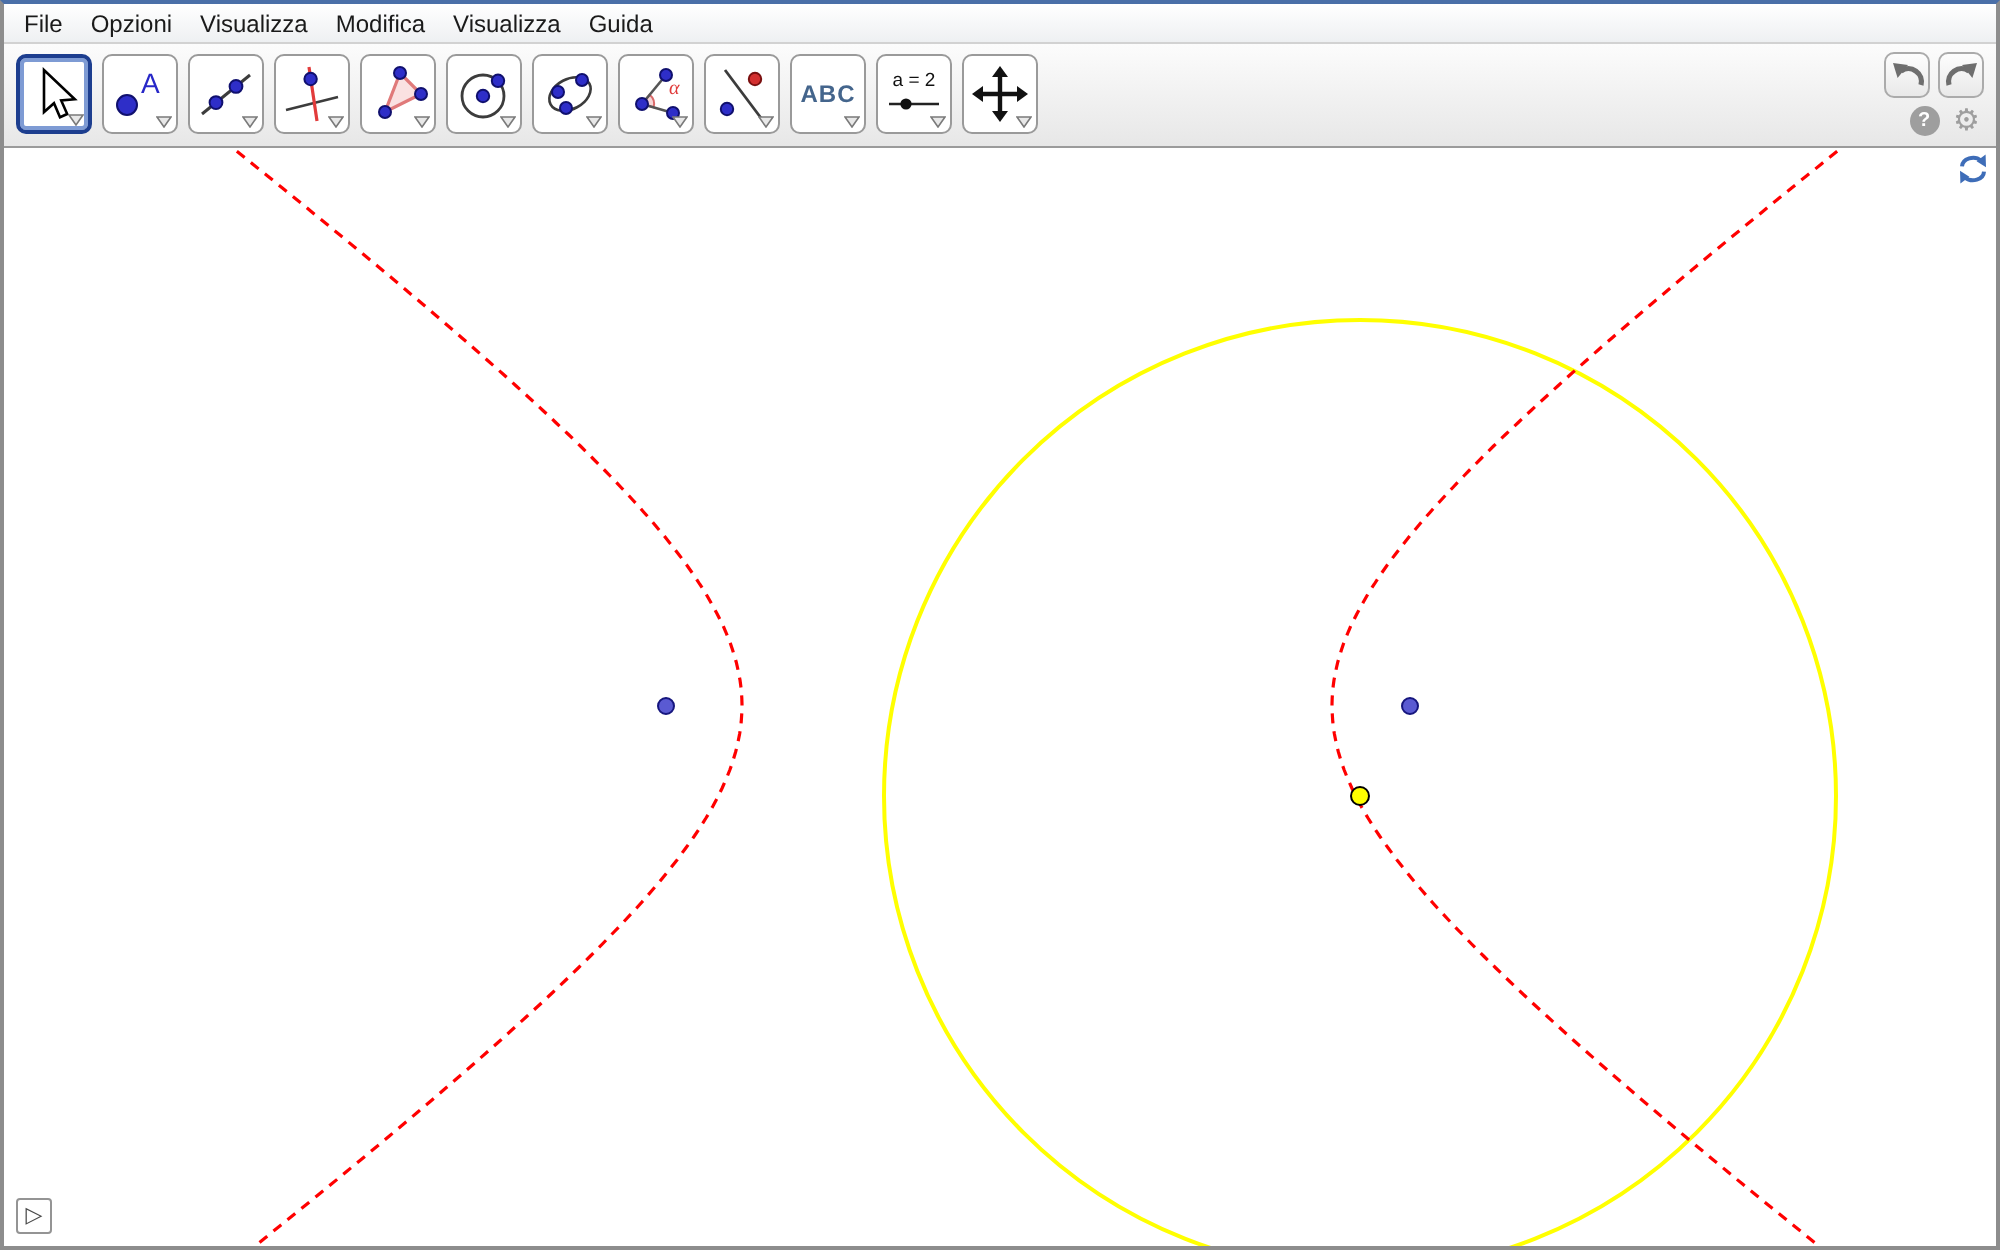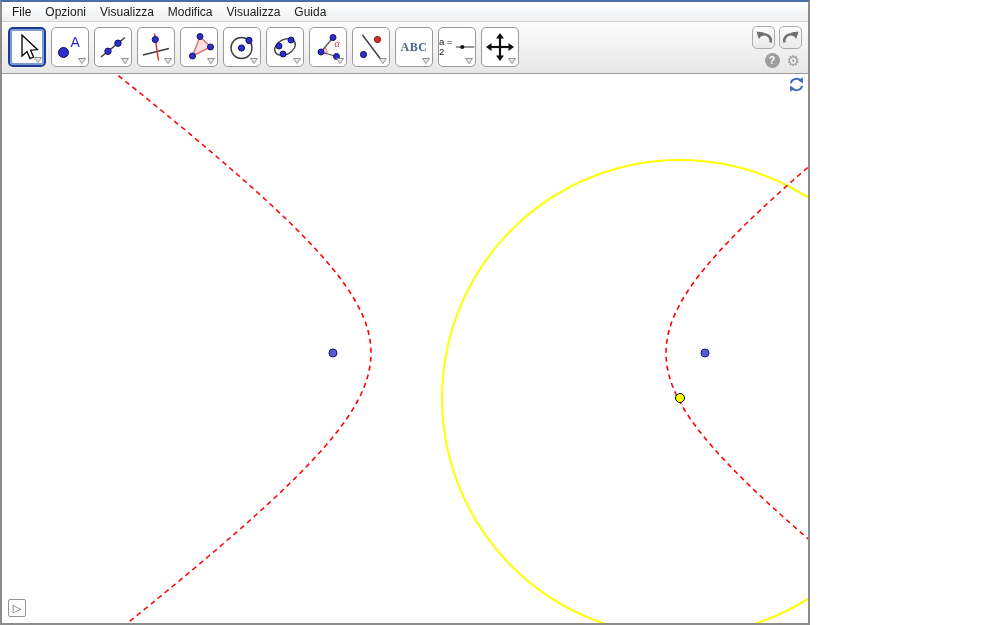--- a/index.html
+++ b/index.html
@@ -1,18 +1,18 @@
 <!DOCTYPE html>
 <html><head>
 <meta charset="utf-8">
 <style>
   * { margin:0; padding:0; box-sizing:border-box; }
   html,body { width:1000px; height:625px; font-family:"Liberation Sans", sans-serif; }
   .window {
-    width:810px; height:625px; background:#fff;
+    width:1000px; height:625px; background:#fff;
     border-top:2px solid #4a6fa8; border-left:2px solid #8d8d8d;
     border-right:2px solid #8d8d8d; border-bottom:2px solid #8d8d8d;
     display:flex; flex-direction:column; overflow:hidden;
   }
   
   .menubar {
     height:20px; flex:0 0 20px; display:flex; align-items:center;
     background:linear-gradient(#ffffff,#eef0f2);
     border-bottom:1px solid #d2d2d2; padding-left:3px;
   }
@@ -29,22 +29,22 @@
   .tbtn {
     width:38px; height:40px; background:#fff; border:1px solid #9a9a9a;
     border-radius:5px; position:relative; display:flex; align-items:center; justify-content:center;
   }
   .tbtn.selected {
     border:2px solid #1d3e8f; box-shadow:inset 0 0 0 2px #7e9bd4;
   }
   .dd {
     position:absolute; right:2px; bottom:2px; width:8px; height:6px;
   }
-  .abc-label { font-size:12px; font-weight:bold; color:#44658c; letter-spacing:0.5px;font-family:Liberation Serif, serif; }
-  .slider-icon-wrap { display:flex; flex-direction:row; align-items:center; }
+  .abc-label { font-size:12px; font-weight:bold; color:#44658c; letter-spacing:0.5px; }
+  .slider-icon-wrap { display:flex; flex-direction:column; align-items:center; }
   .slider-label { font-size:9.5px; color:#111; line-height:10px; }
   
   .right-controls { position:absolute; right:6px; top:4px; display:flex; gap:4px; }
   .ubtn {
     width:23px; height:23px; border:1px solid #ababab; border-radius:5px;
     background:linear-gradient(#fdfdfd,#e9e9e9);
     display:flex; align-items:center; justify-content:center;
   }
   .small-icons { position:absolute; right:8px; top:31px; display:flex; gap:7px; align-items:center; }
   .help-circle {

